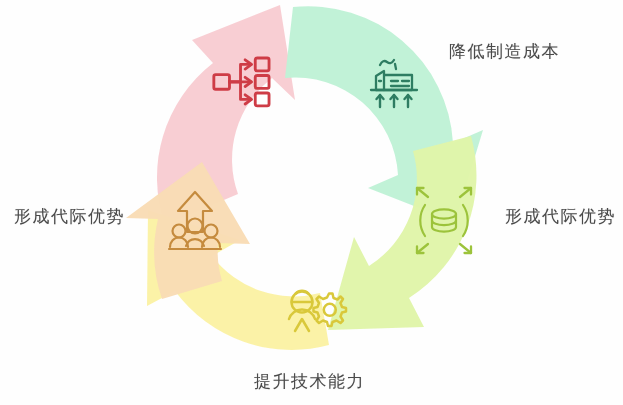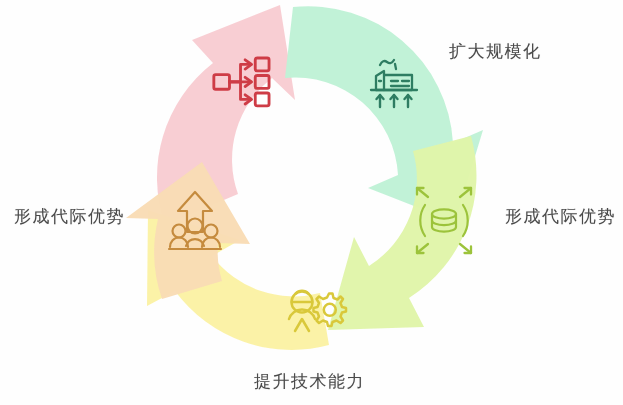--- a/index.html
+++ b/index.html
@@ -172,21 +172,21 @@
         <path d="M 2 55 A 9 9.5 0 0 1 20 55"></path>
         <circle cx="43" cy="39" r="6.5"></circle>
         <path d="M 34 55 A 9 9.5 0 0 1 52 55"></path>
         <path d="M 1 57 L 53 57"></path>
       </g>
     </g>
 
   </svg>
 
 
-  <div class="seg-label" id="label-top-right" style="color: rgb(74, 74, 74);">扩大规模化</div>
+  <div class="seg-label" id="label-top-right" style="color: rgb(74, 74, 74);">降低制造成本</div>
 
   <div class="seg-label" id="label-right" style="color: rgb(74, 74, 74);">形成代际优势</div>
 
   <div class="seg-label" id="label-bottom" style="color: rgb(74, 74, 74);">提升技术能力</div>
 
   <div class="seg-label" id="label-left" style="color: rgb(74, 74, 74);">形成代际优势</div>
 
 </div>
 
 </body></html>

